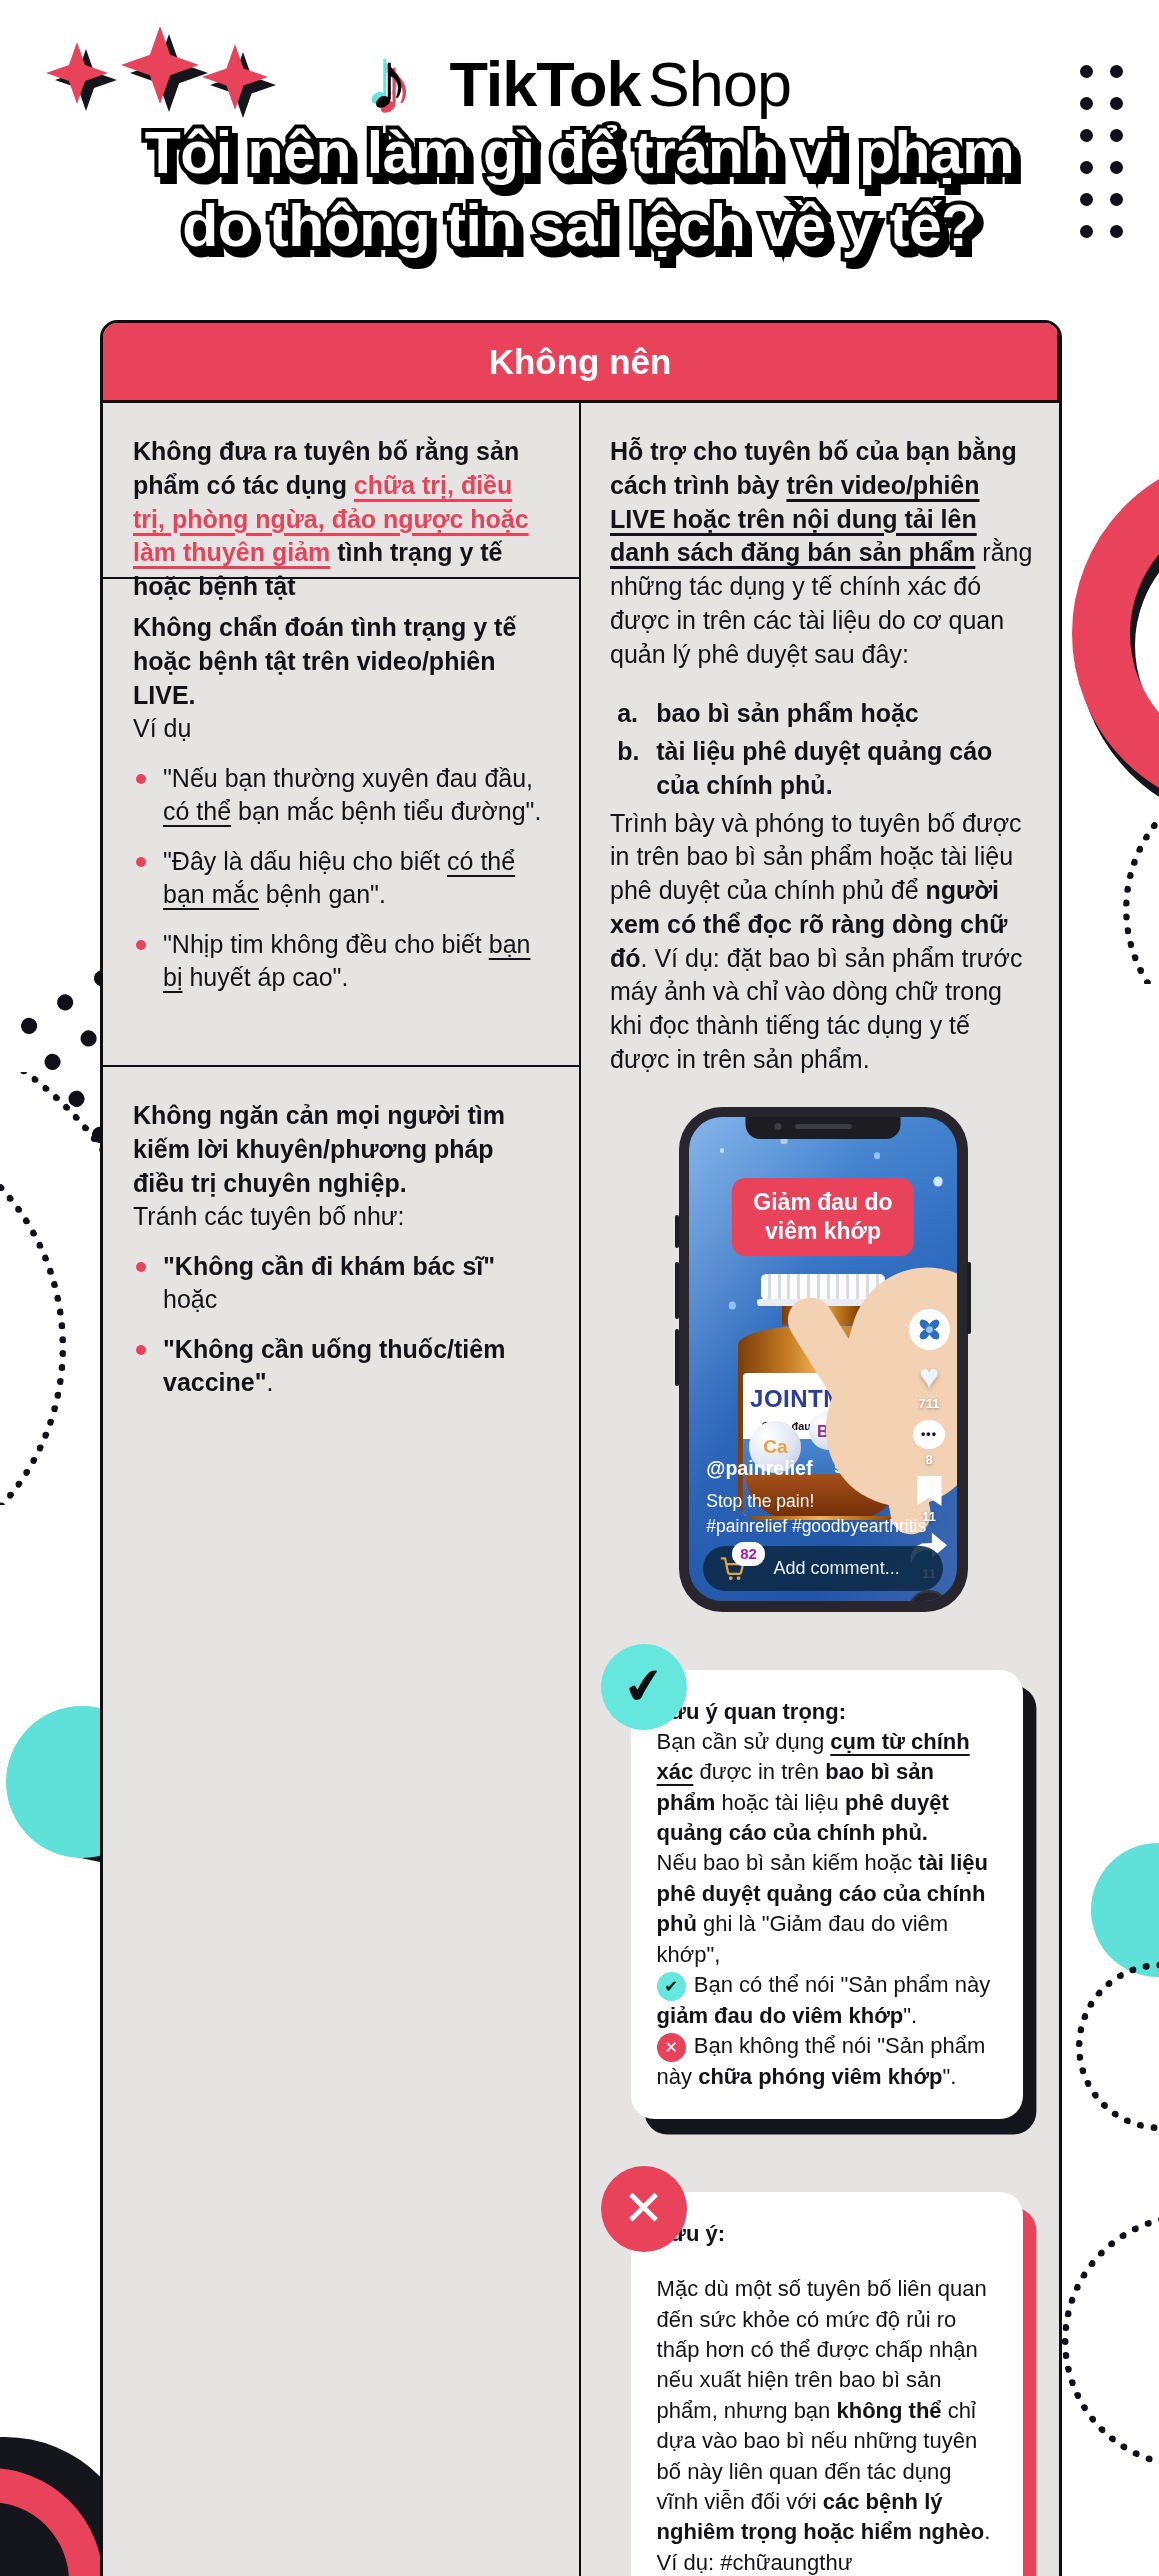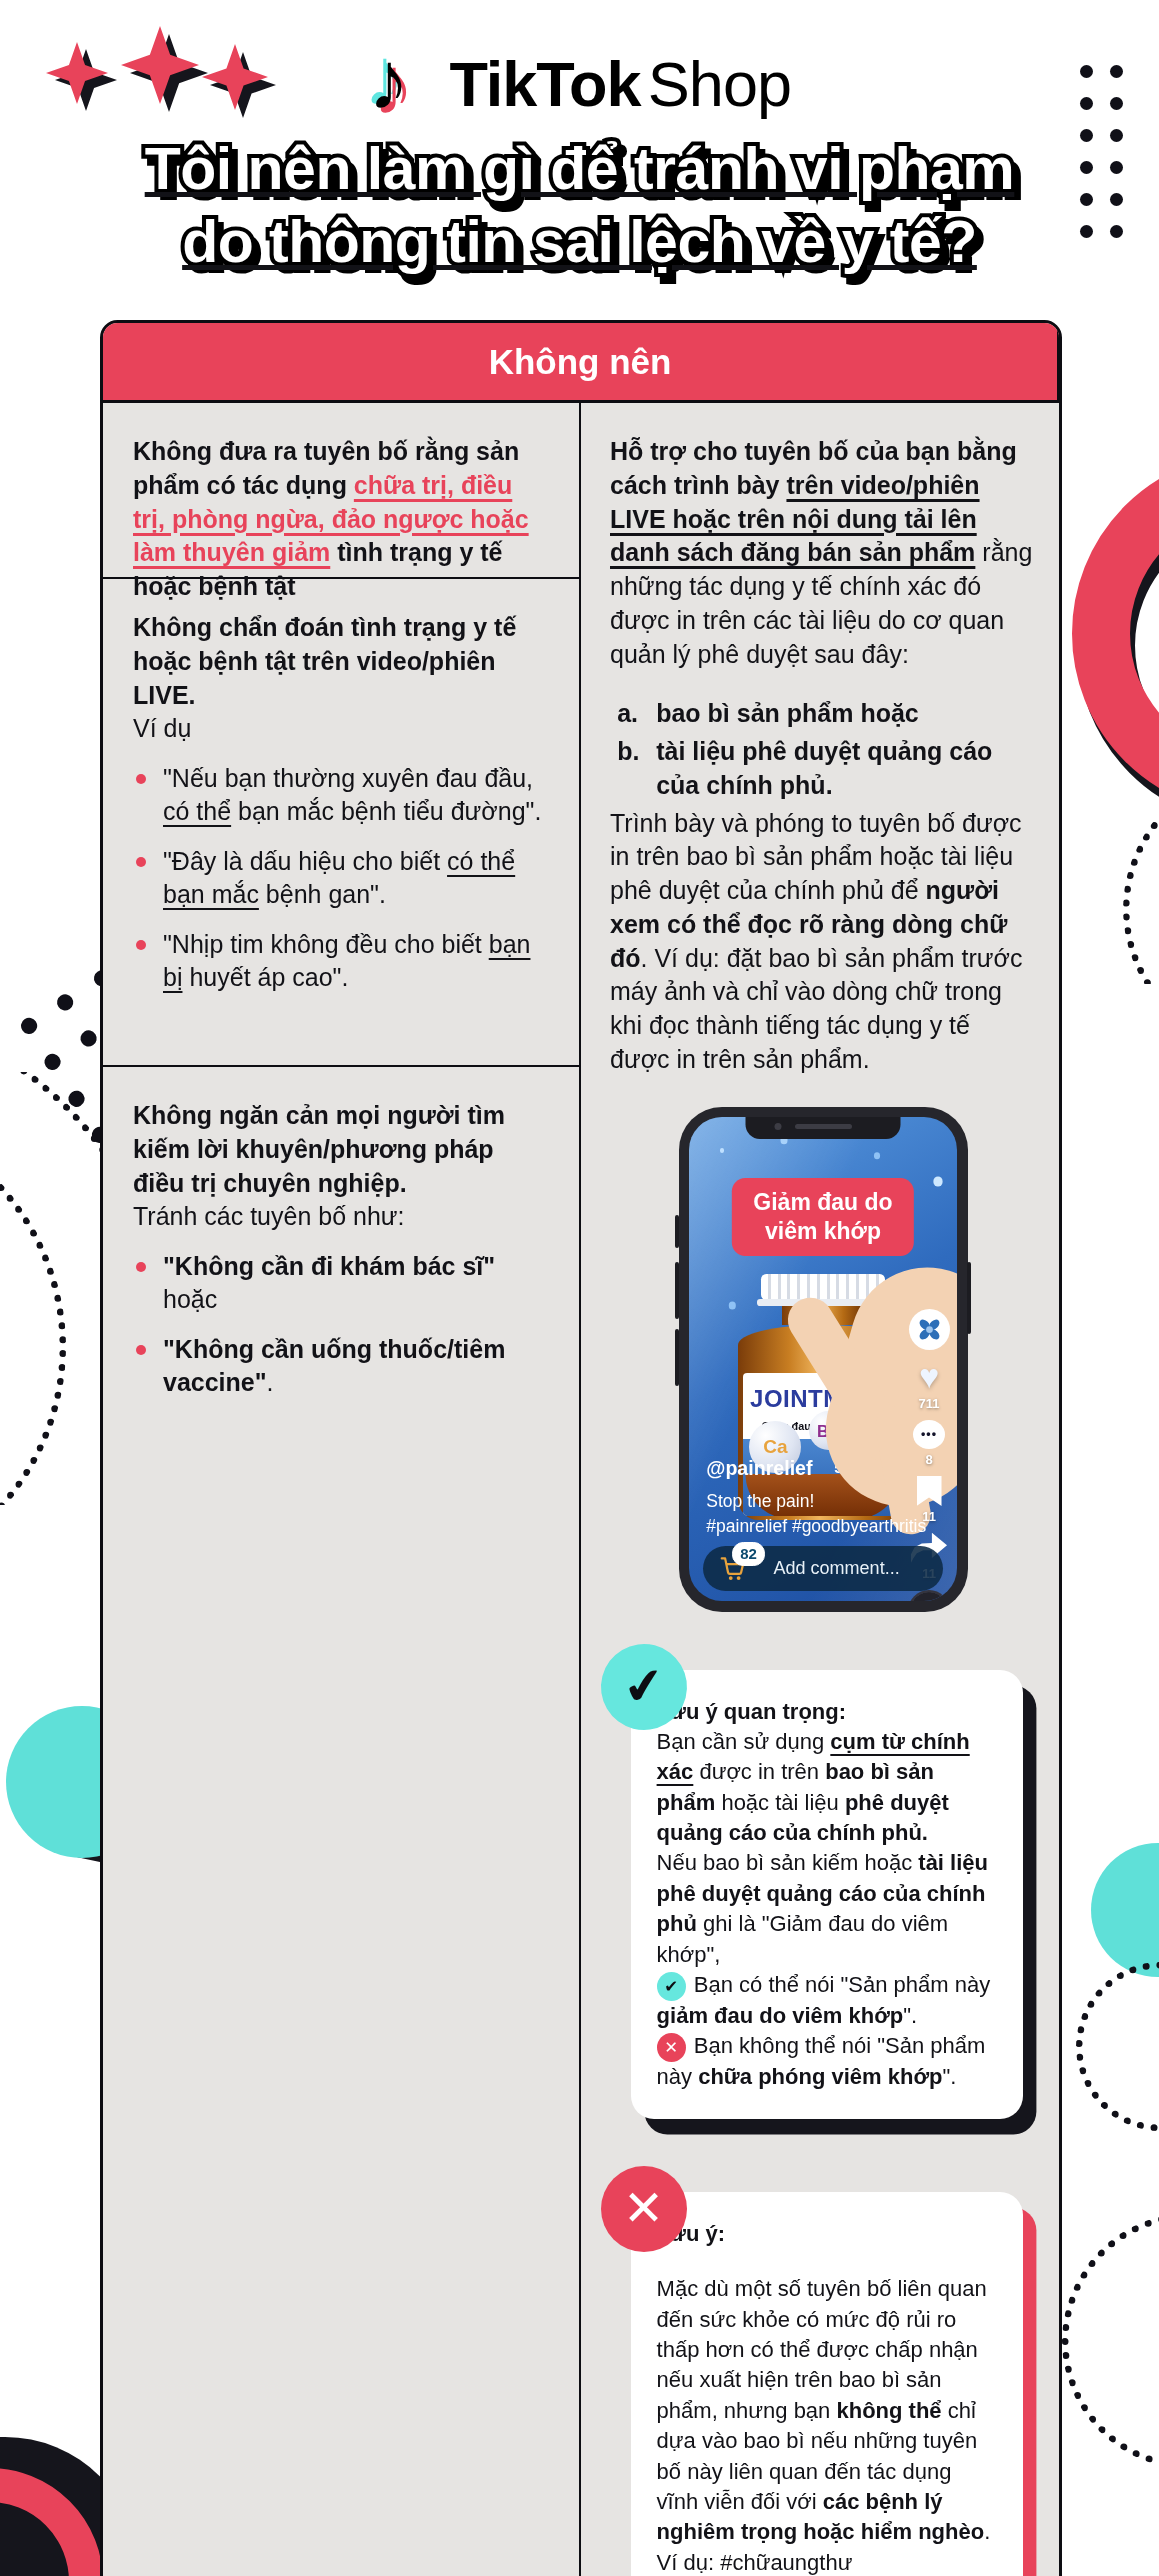--- a/index.html
+++ b/index.html
@@ -10,21 +10,21 @@
   .brandrow{position:absolute;top:40px;left:0;right:0;display:flex;justify-content:center;align-items:center;gap:14.4px;z-index:1;}
   .tt-note{position:relative;width:67px;height:88px;}
   .tt-note span{position:absolute;left:0;top:0;font-size:82px;font-weight:700;line-height:1;}
   .tt-note .c{color:#5FE6E0;transform:translate(-4.6px,-3.6px);}
   .tt-note .r{color:#E8435A;transform:translate(4.6px,4.6px);}
   .tt-note .k{color:#000;}
   .tt-text{font-size:63px;font-weight:800;color:#000;letter-spacing:-1px;}
   .tt-text .shop{font-weight:500;margin-left:7.2px;}
 
   
-  .title-wrap{position:absolute;left:0;right:0;top:133px;text-align:center;z-index:1;text-decoration:underline;}
+  .title-wrap{position:absolute;left:0;right:0;top:117px;text-align:center;z-index:1;}
   .title-line{position:relative;display:block;font-weight:800;font-size:59px;line-height:1.24;color:#fff;letter-spacing:-0.5px;}
   .title-line::before{content:attr(data-text);position:absolute;left:0;right:0;top:0;color:#000;
         -webkit-text-stroke:8.2px #000;z-index:-1;}
   .title-line::after{content:attr(data-text);position:absolute;left:0;right:0;top:0;color:#000;
         -webkit-text-stroke:8.2px #000;transform:translate(5.7px,7.2px);z-index:-2;}
 
   
   .spark{position:absolute;clip-path:polygon(50% 0%,63% 37%,100% 50%,63% 63%,50% 100%,37% 63%,0% 50%,37% 37%);}
   .dotone{position:absolute;border-radius:50%;}
   .dring{position:absolute;border:7.7px dotted #101018;border-radius:50%;}
@@ -117,21 +117,21 @@
   .share{width:36px;height:30px;background:#fff;
          clip-path:polygon(58% 0,100% 42%,58% 84%,58% 58%,34% 58%,16% 68%,6% 86%,0 100%,0 72%,10% 48%,30% 36%,58% 34%);}
   .disc{width:42px;height:42px;border-radius:50%;background:radial-gradient(circle,#7a4de0 0 7.2px,#23232b 7.7px 62%,#34343e 63%);}
   .caps{position:absolute;left:17.5px;bottom:63px;z-index:5;color:#fff;text-align:left;}
   .user{font-size:19.6px;font-weight:700;margin-bottom:8.2px;}
   .capl{font-size:17.5px;line-height:1.4;}
   .cbar{position:absolute;left:14.4px;right:14.4px;bottom:10.3px;height:45px;background:rgba(12,42,70,.88);border-radius:25px;
         display:flex;align-items:center;padding:0 14.4px;z-index:5;box-sizing:border-box;}
   .cartw{position:relative;width:30px;height:27px;}
   .cartbadge{position:absolute;top:-13.4px;right:-17.5px;background:#fff;border:1.5px solid #fff;border-radius:11.3px;
-        padding:1px 7.2px;color:#0c4a6e;font-weight:800;font-size:15px;}
+        padding:1px 7.2px;color:#a21caf;font-weight:800;font-size:15px;}
   .cph{color:#e8f1f8;font-size:18px;margin-left:26px;}
 
   
   .callout{position:relative;margin:58px 13.4px 0 20.6px;background:#fff;border-radius:23px;padding:27px 26px;
            font-size:22px;line-height:1.38;}
   .callout.check{box-shadow:13.4px 15.5px 0 #15151c;}
   .callout.cross{box-shadow:13.4px 15.5px 0 #E8435A;margin-top:73px;}
   .cicon{position:absolute;top:-26px;left:-30px;width:86px;height:86px;border-radius:50%;display:flex;align-items:center;
          justify-content:center;font-size:49px;font-weight:900;z-index:1;}
   .cicon.ck{background:#66E7DE;color:#0d0d12;transform:rotate(-8deg);}

